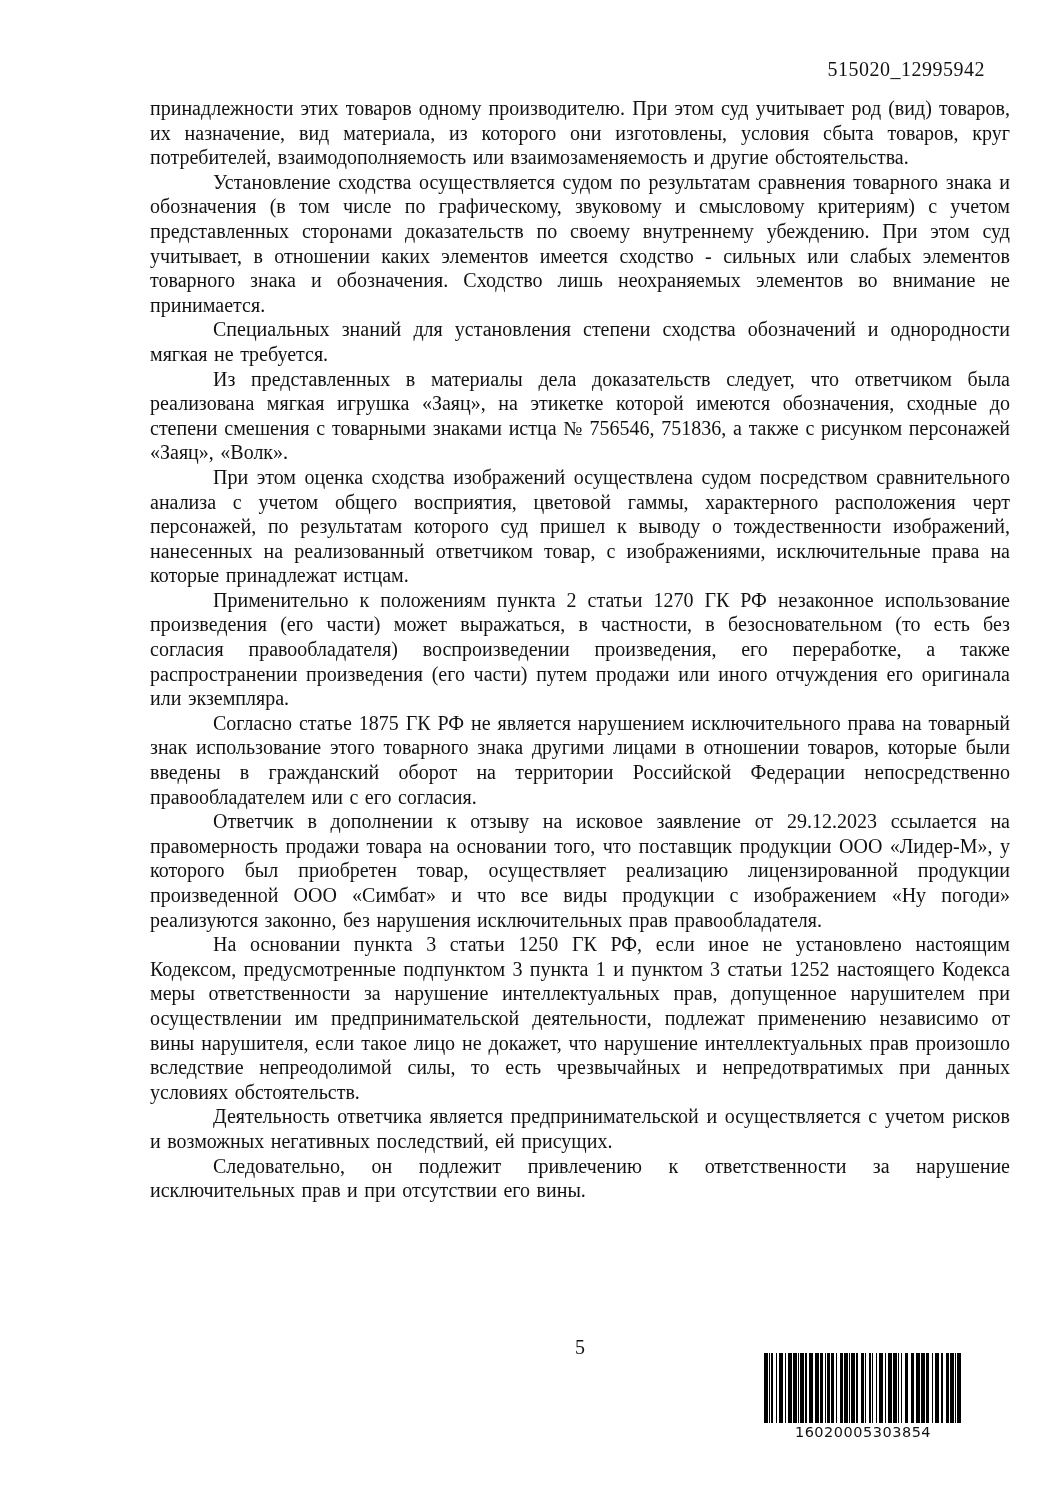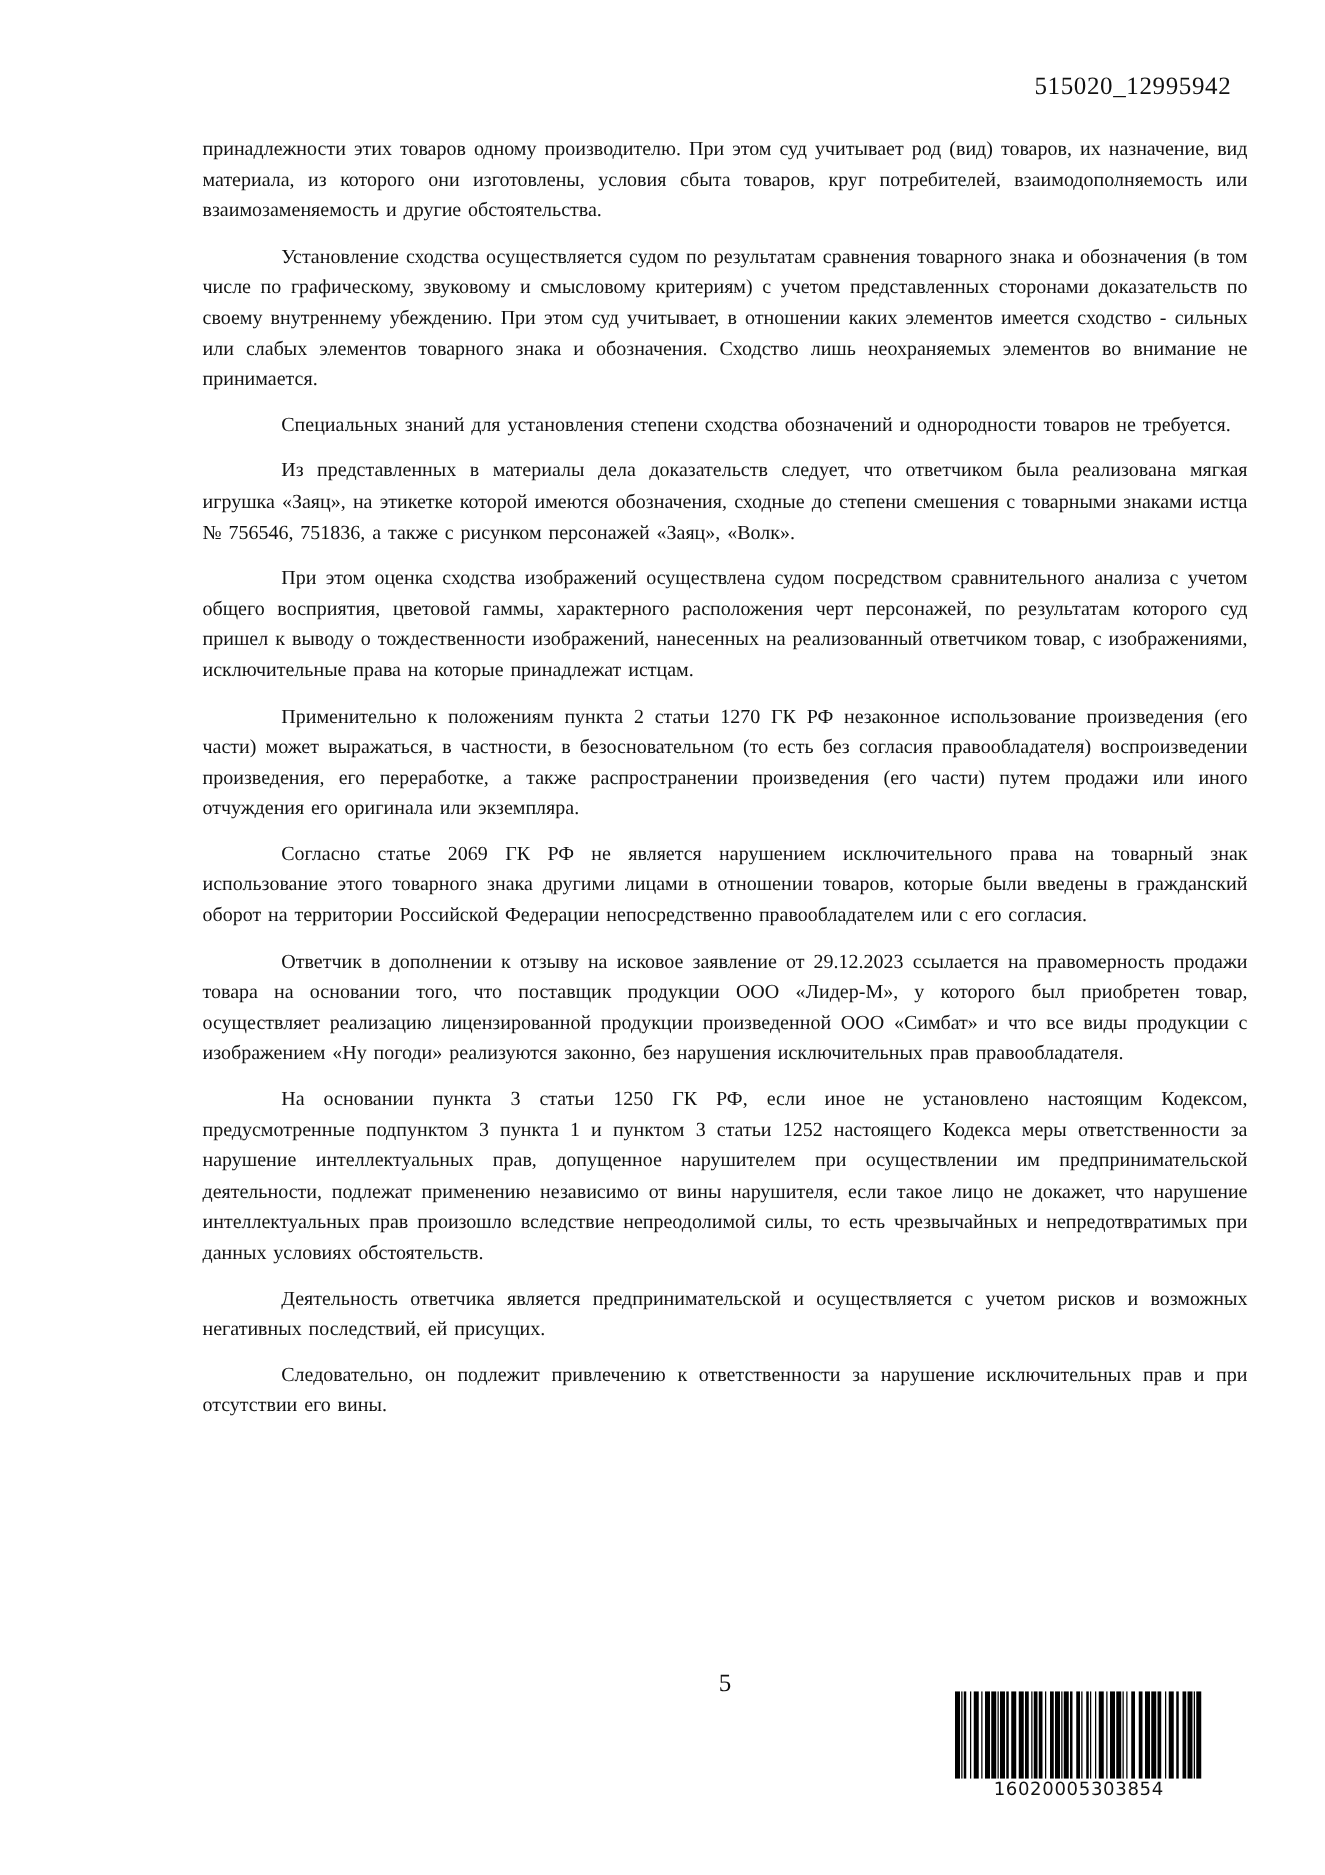--- a/index.html
+++ b/index.html
@@ -27,25 +27,25 @@
     color: #111111;
     white-space: nowrap;
   }
   .doc-content {
     position: absolute;
     left: 150px;
     top: 96px;
     width: 860px;
   }
   .doc-content p {
-    margin: 12px;
+    margin: 0;
     padding: 0;
     text-align: justify;
     text-indent: 63px;
-    font-size: 16px;
+    font-size: 20px;
     line-height: 24.6px;
     word-spacing: 1.5px;
     color: #111111;
   }
   .doc-content p.no-indent {
     text-indent: 0;
   }
   .page-number {
     position: absolute;
     left: 150px;
@@ -91,25 +91,25 @@
 </head>
 <body>
 
 <div class="page">
 
   <div class="doc-header">515020_12995942</div>
 
   <div class="doc-content">
     <p class="no-indent">принадлежности этих товаров одному производителю. При этом суд учитывает род (вид) товаров, их назначение, вид материала, из которого они изготовлены, условия сбыта товаров, круг потребителей, взаимодополняемость или взаимозаменяемость и другие обстоятельства.</p>
     <p>Установление сходства осуществляется судом по результатам сравнения товарного знака и обозначения (в том числе по графическому, звуковому и смысловому критериям) с учетом представленных сторонами доказательств по своему внутреннему убеждению. При этом суд учитывает, в отношении каких элементов имеется сходство - сильных или слабых элементов товарного знака и обозначения. Сходство лишь неохраняемых элементов во внимание не принимается.</p>
-    <p>Специальных знаний для установления степени сходства обозначений и однородности товаров не требуется.</p>
+    <p>Специальных знаний для установления степени сходства обозначений и однородности мягкая не требуется.</p>
     <p>Из представленных в материалы дела доказательств следует, что ответчиком была реализована мягкая игрушка «Заяц», на этикетке которой имеются обозначения, сходные до степени смешения с товарными знаками истца № 756546, 751836, а также с рисунком персонажей «Заяц», «Волк».</p>
     <p>При этом оценка сходства изображений осуществлена судом посредством сравнительного анализа с учетом общего восприятия, цветовой гаммы, характерного расположения черт персонажей, по результатам которого суд пришел к выводу о тождественности изображений, нанесенных на реализованный ответчиком товар, с изображениями, исключительные права на которые принадлежат истцам.</p>
     <p>Применительно к положениям пункта 2 статьи 1270 ГК РФ незаконное использование произведения (его части) может выражаться, в частности, в безосновательном (то есть без согласия правообладателя) воспроизведении произведения, его переработке, а также распространении произведения (его части) путем продажи или иного отчуждения его оригинала или экземпляра.</p>
-    <p>Согласно статье 2069 ГК РФ не является нарушением исключительного права на товарный знак использование этого товарного знака другими лицами в отношении товаров, которые были введены в гражданский оборот на территории Российской Федерации непосредственно правообладателем или с его согласия.</p>
+    <p>Согласно статье 1875 ГК РФ не является нарушением исключительного права на товарный знак использование этого товарного знака другими лицами в отношении товаров, которые были введены в гражданский оборот на территории Российской Федерации непосредственно правообладателем или с его согласия.</p>
     <p>Ответчик в дополнении к отзыву на исковое заявление от 29.12.2023 ссылается на правомерность продажи товара на основании того, что поставщик продукции ООО «Лидер-М», у которого был приобретен товар, осуществляет реализацию лицензированной продукции произведенной ООО «Симбат» и что все виды продукции с изображением «Ну погоди» реализуются законно, без нарушения исключительных прав правообладателя.</p>
     <p>На основании пункта 3 статьи 1250 ГК РФ, если иное не установлено настоящим Кодексом, предусмотренные подпунктом 3 пункта 1 и пунктом 3 статьи 1252 настоящего Кодекса меры ответственности за нарушение интеллектуальных прав, допущенное нарушителем при осуществлении им предпринимательской деятельности, подлежат применению независимо от вины нарушителя, если такое лицо не докажет, что нарушение интеллектуальных прав произошло вследствие непреодолимой силы, то есть чрезвычайных и непредотвратимых при данных условиях обстоятельств.</p>
     <p>Деятельность ответчика является предпринимательской и осуществляется с учетом рисков и возможных негативных последствий, ей присущих.</p>
     <p>Следовательно, он подлежит привлечению к ответственности за нарушение исключительных прав и при отсутствии его вины.</p>
   </div>
 
   <div class="page-number">5</div>
 
   <div class="barcode-block">
     <div class="barcode-bars">

